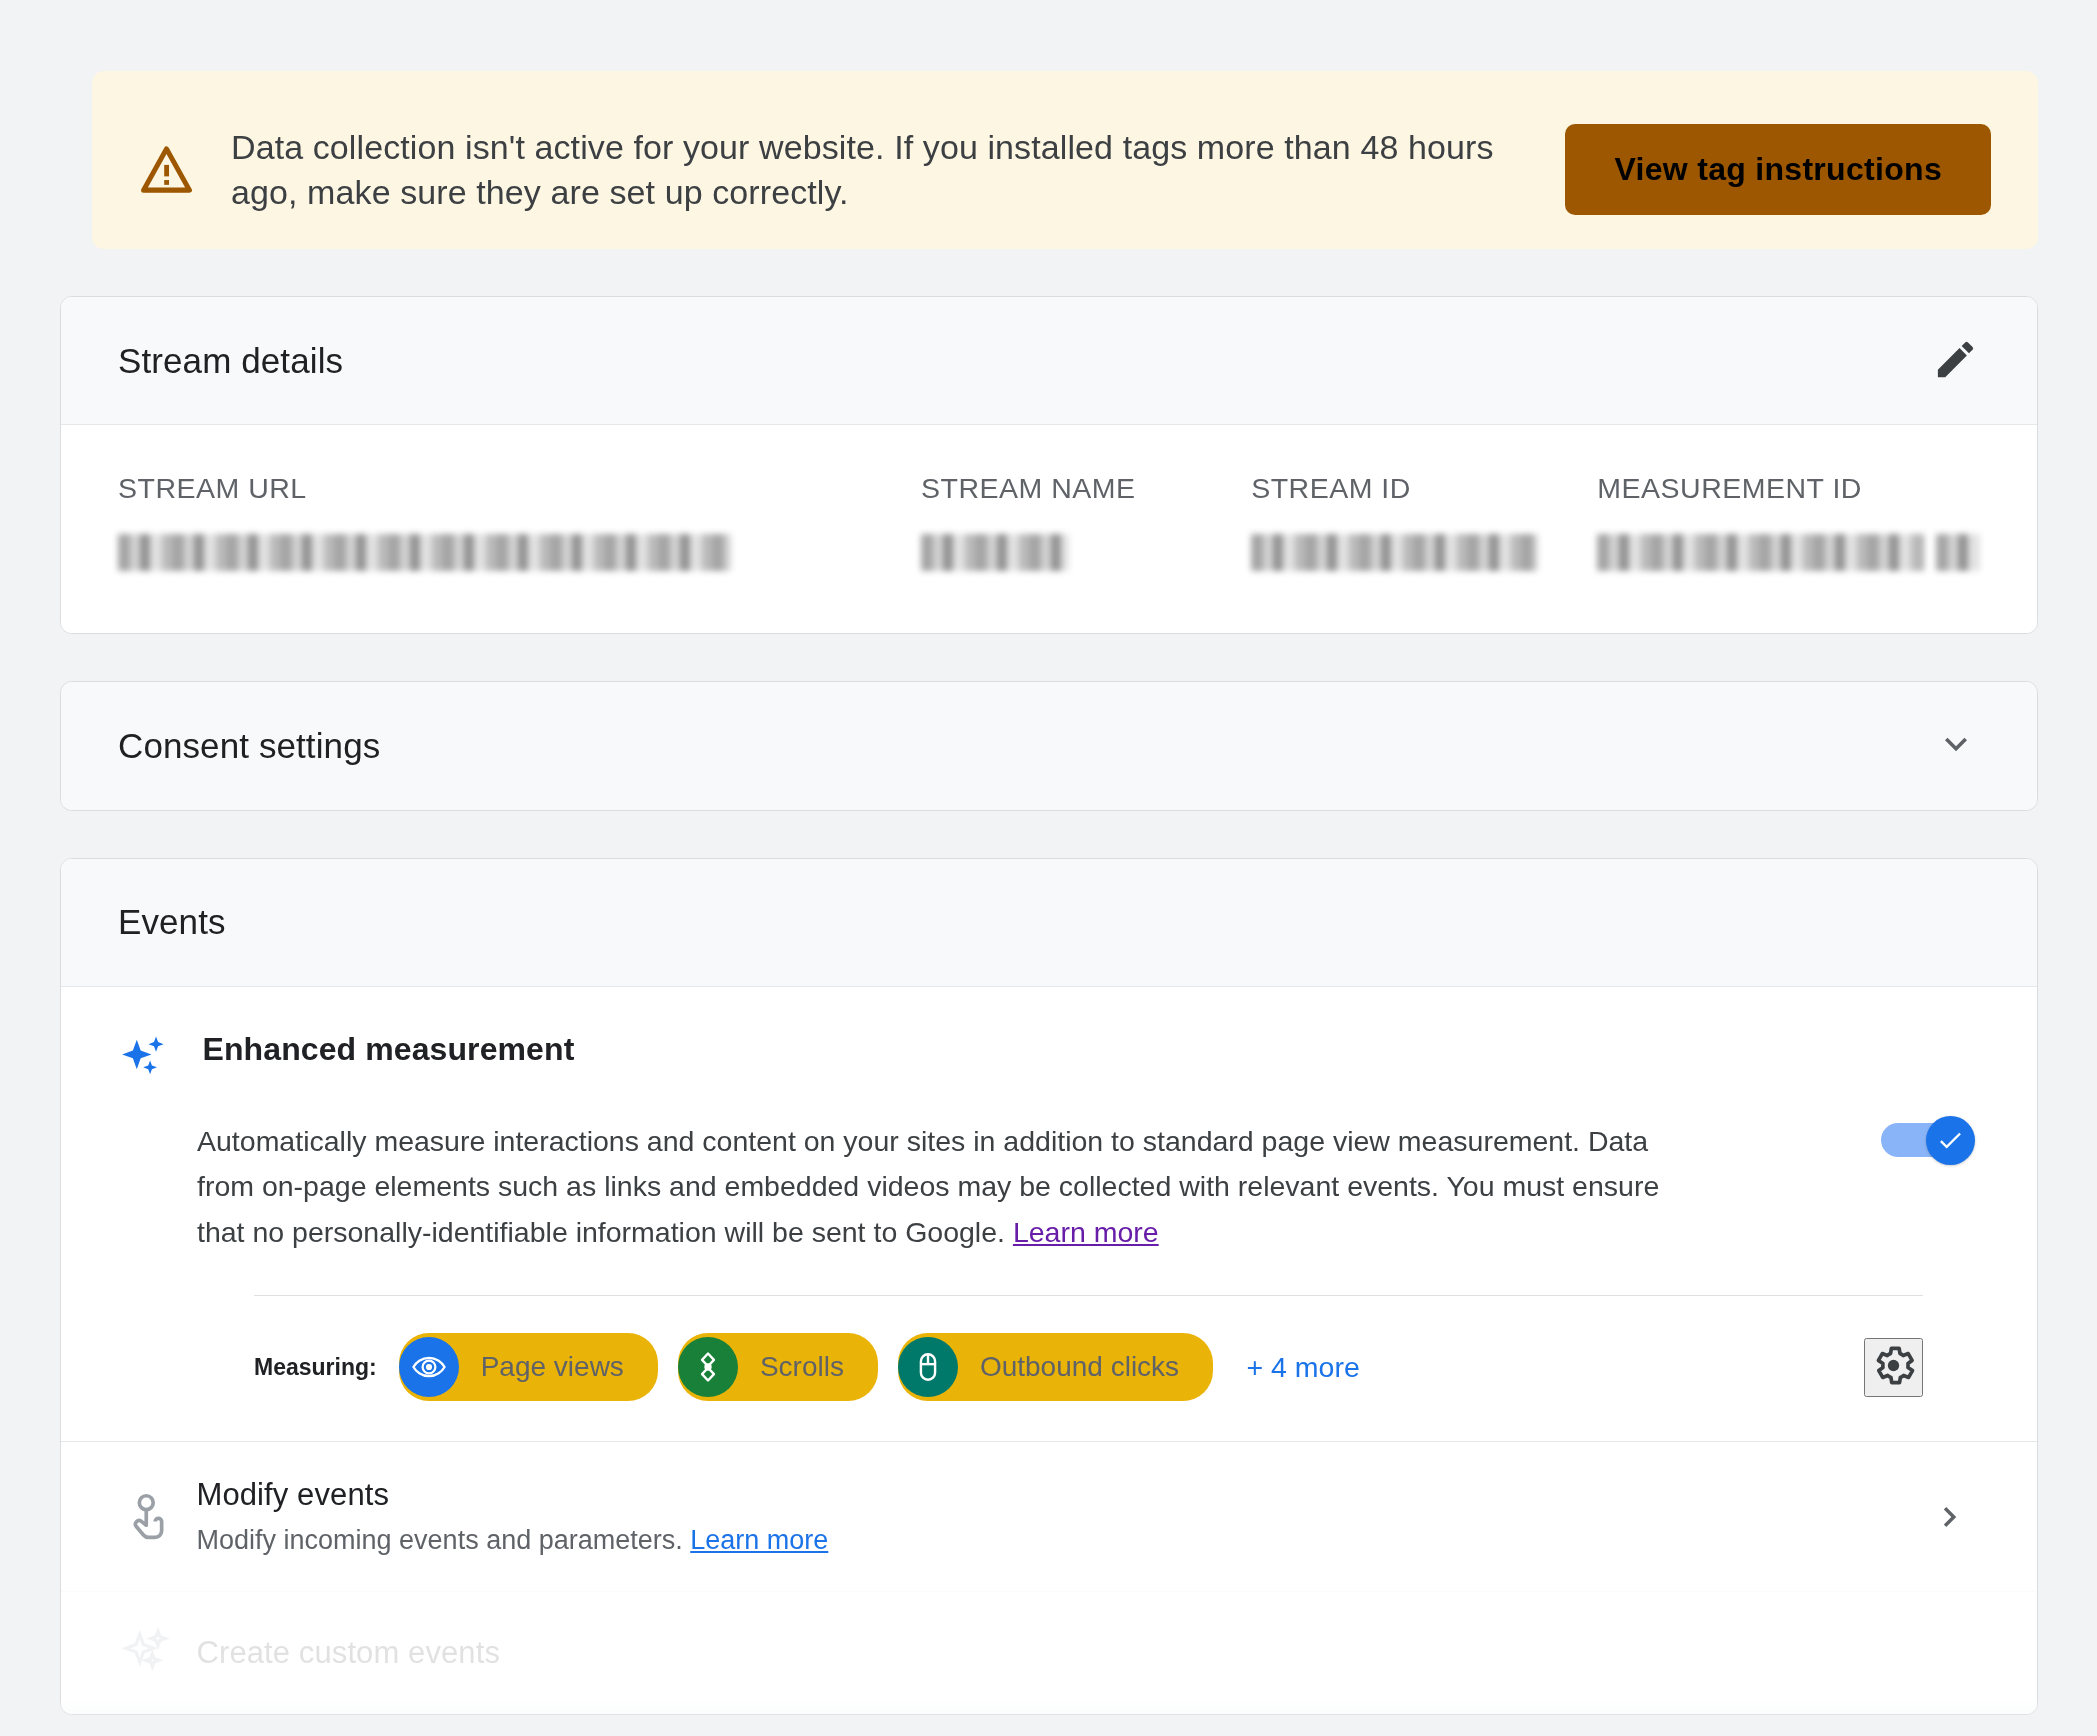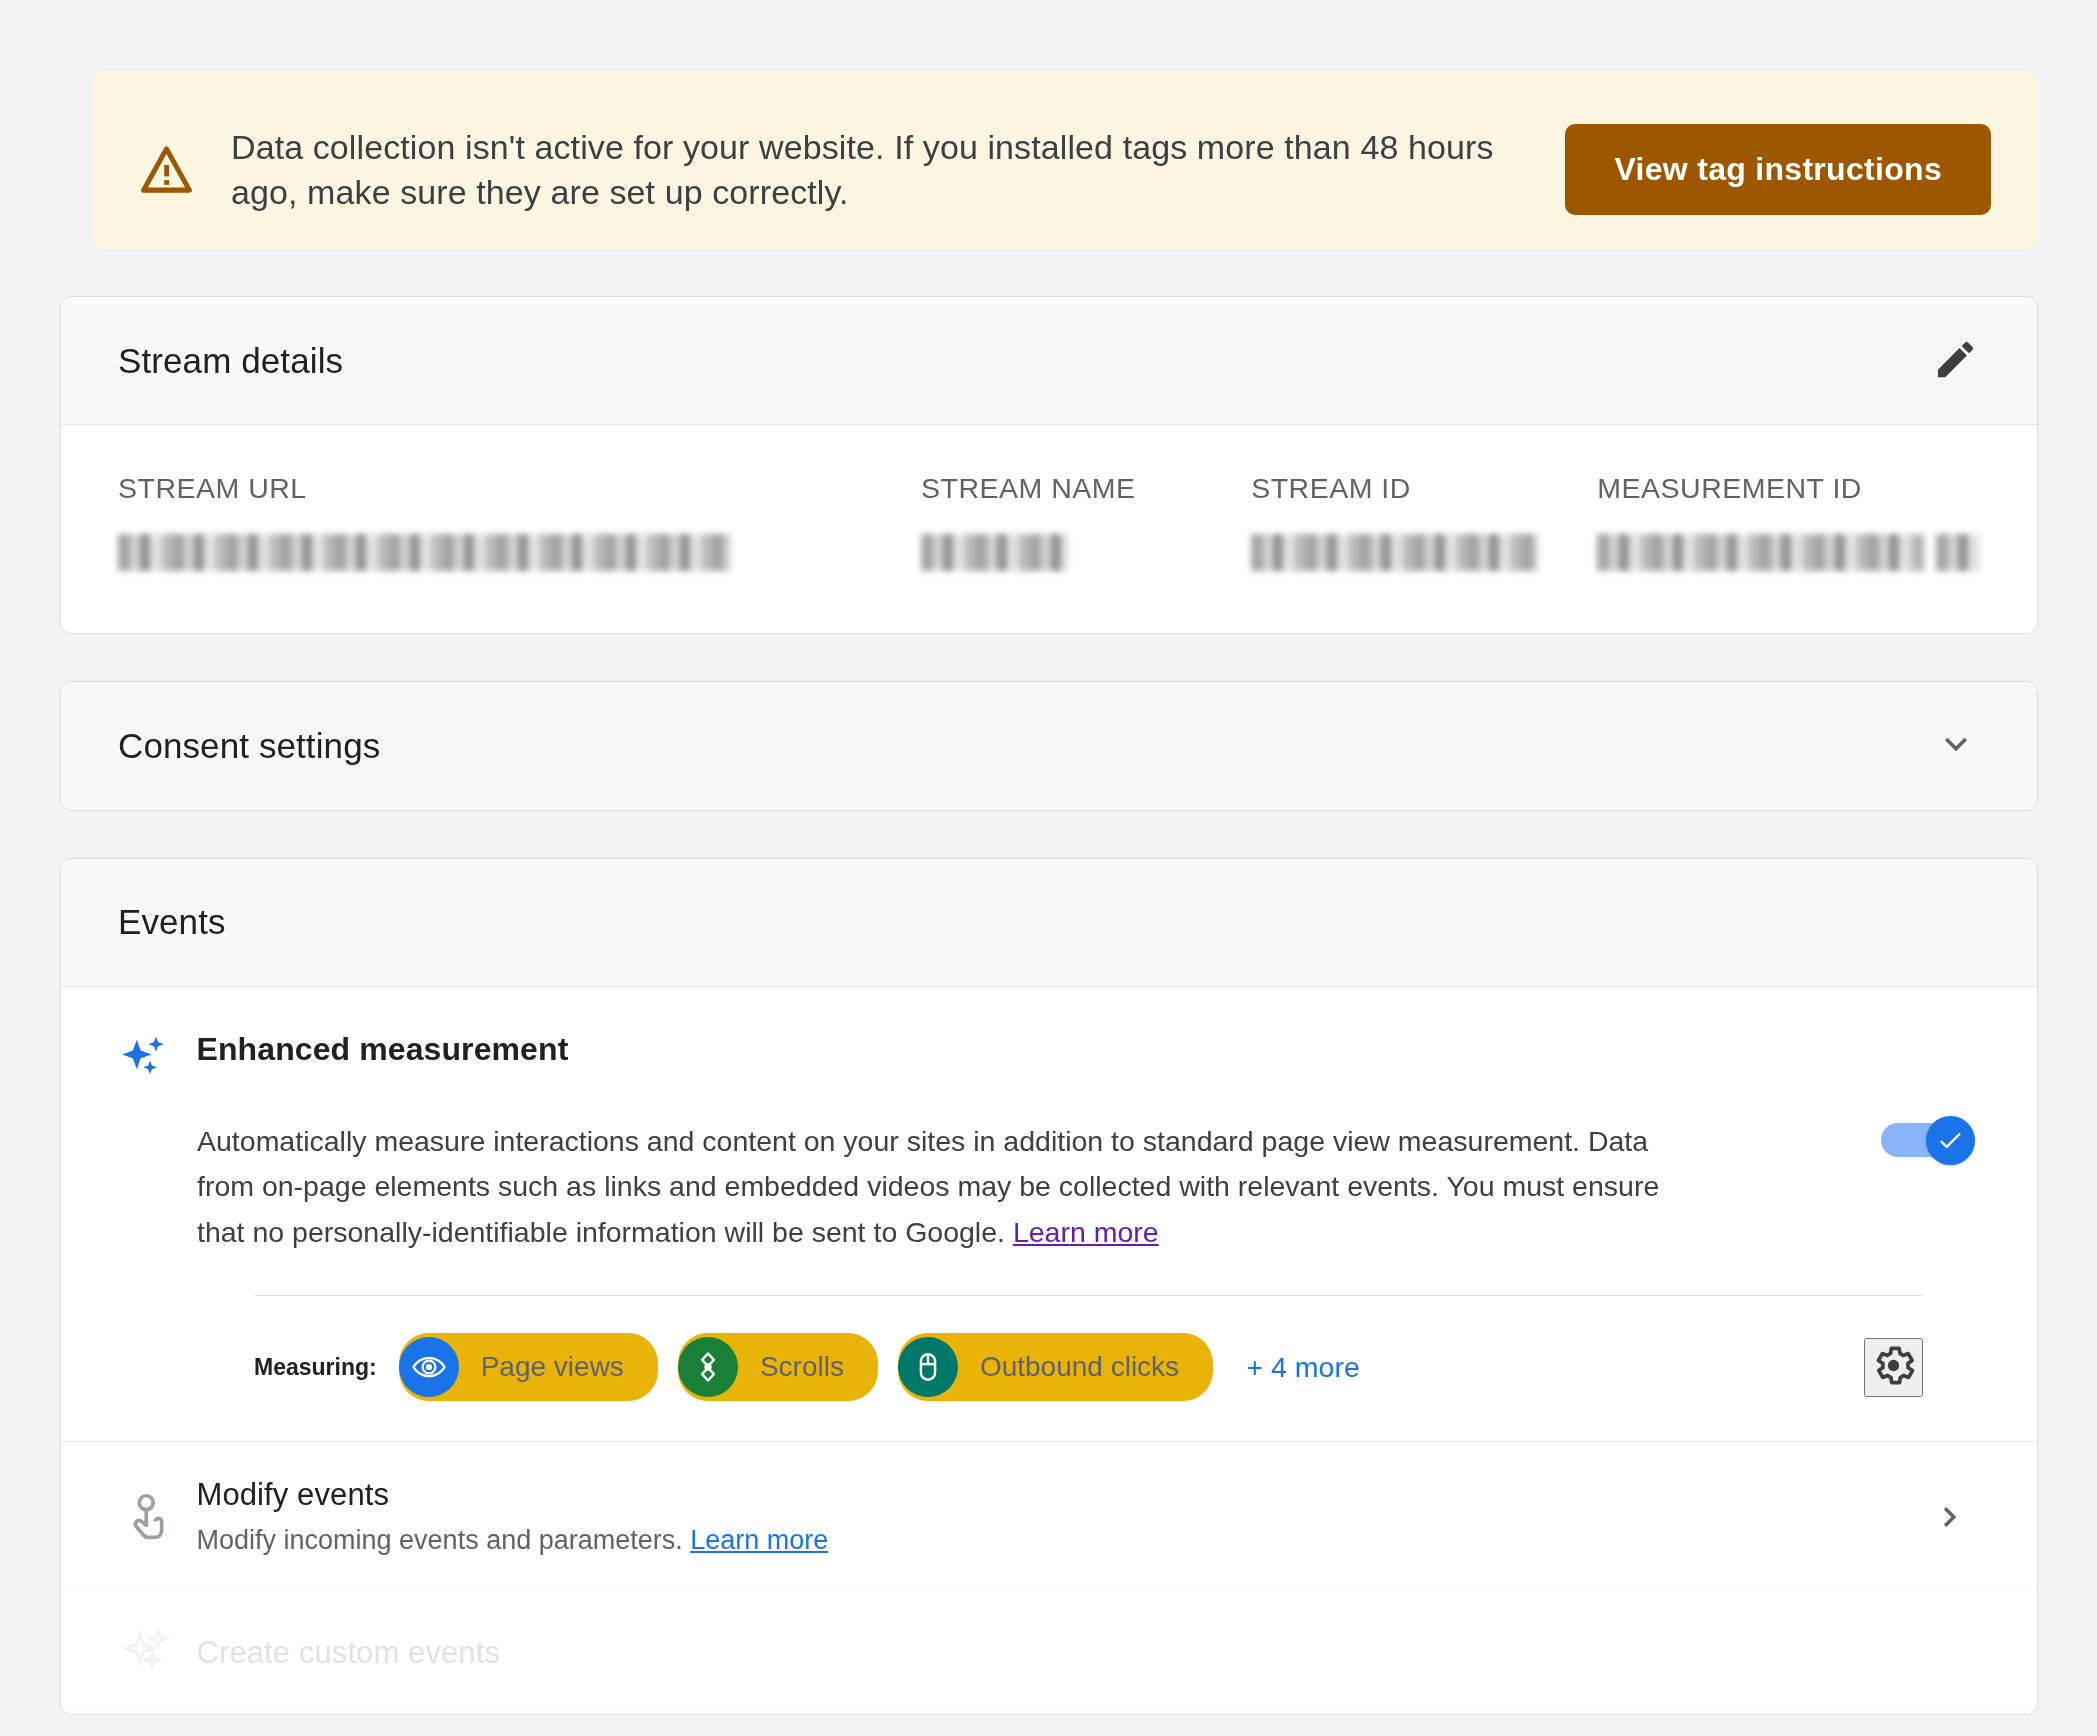--- a/index.html
+++ b/index.html
@@ -44,21 +44,21 @@
     flex: 1 1 auto;
     font-size: 34px;
     line-height: 1.32;
     color: #3c4043;
     max-width: 1309px;
     letter-spacing: 0.1px;
   }
   .banner-btn {
     flex: 0 0 auto;
     background: #9c5700;
-    color: #ffffff;
+    color: #000000;
     border: none;
     border-radius: 10px;
     font-family: "Liberation Sans", sans-serif;
     font-size: 32px;
     font-weight: bold;
     letter-spacing: 0.3px;
     padding: 0 49px;
     height: 91px;
     line-height: 91px;
     cursor: pointer;
@@ -143,20 +143,21 @@
   
   .events-body { background: #ffffff; }
 
   .em-row {
     padding: 44px 57px 0 57px;
     position: relative;
   }
   .em-head {
     display: flex;
     align-items: flex-start;
+    gap: 6px;
   }
   .em-icon {
     width: 60px;
     flex: 0 0 60px;
     margin-top: 1.7px;
   }
   .em-title {
     font-size: 32px;
     font-weight: bold;
     color: #202124;

